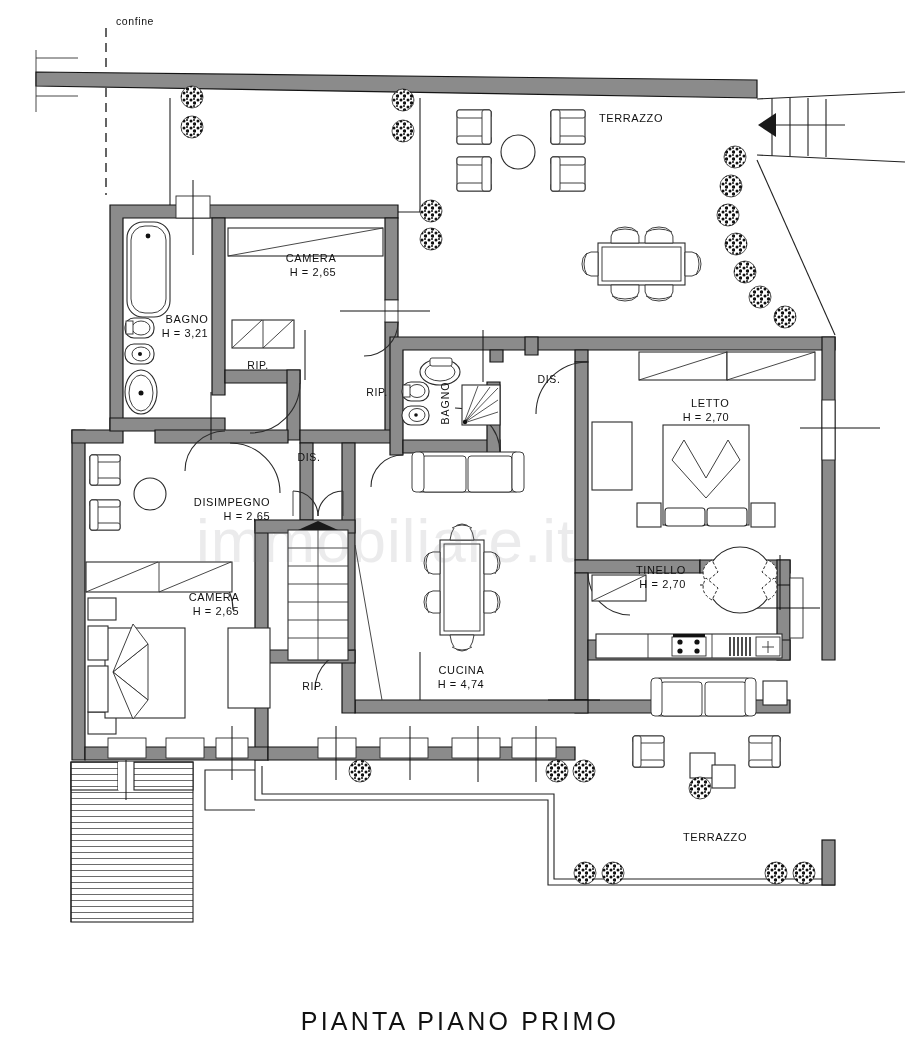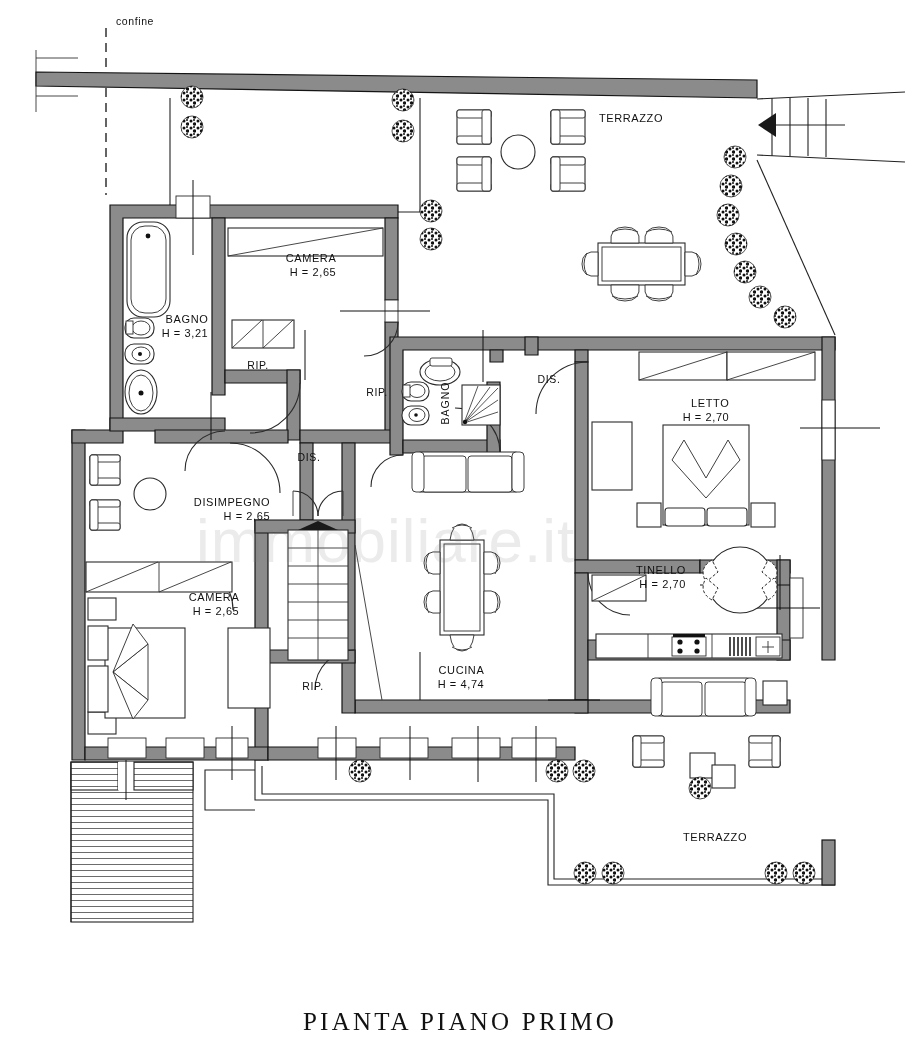--- a/index.html
+++ b/index.html
@@ -27,21 +27,21 @@
     position:absolute;font-size:11px;letter-spacing:0.6px;
     color:#111;white-space:nowrap;text-align:right;
     font-family:Liberation Sans, sans-serif;
     line-height:1.25;
   }
   .lbl.small{font-size:10.5px;}
   .lbl.vert{writing-mode:vertical-rl;transform:rotate(180deg);letter-spacing:1px;}
   #plan-title{
     position:absolute;left:0;right:0;bottom:14px;text-align:center;
     font-size:25px;letter-spacing:3.2px;color:#111;
-    font-family:Liberation Serif, serif;
+    font-family:Liberation Sans, sans-serif;
   }
   #watermark{
     position:absolute;left:196px;top:505px;width:540px;
     font-size:62px;letter-spacing:1px;color:rgba(120,120,130,0.15);
     font-family:"Liberation Sans","DejaVu Sans",sans-serif;
     pointer-events:none;white-space:nowrap;
   }
 </style>
 </head>
 <body>

